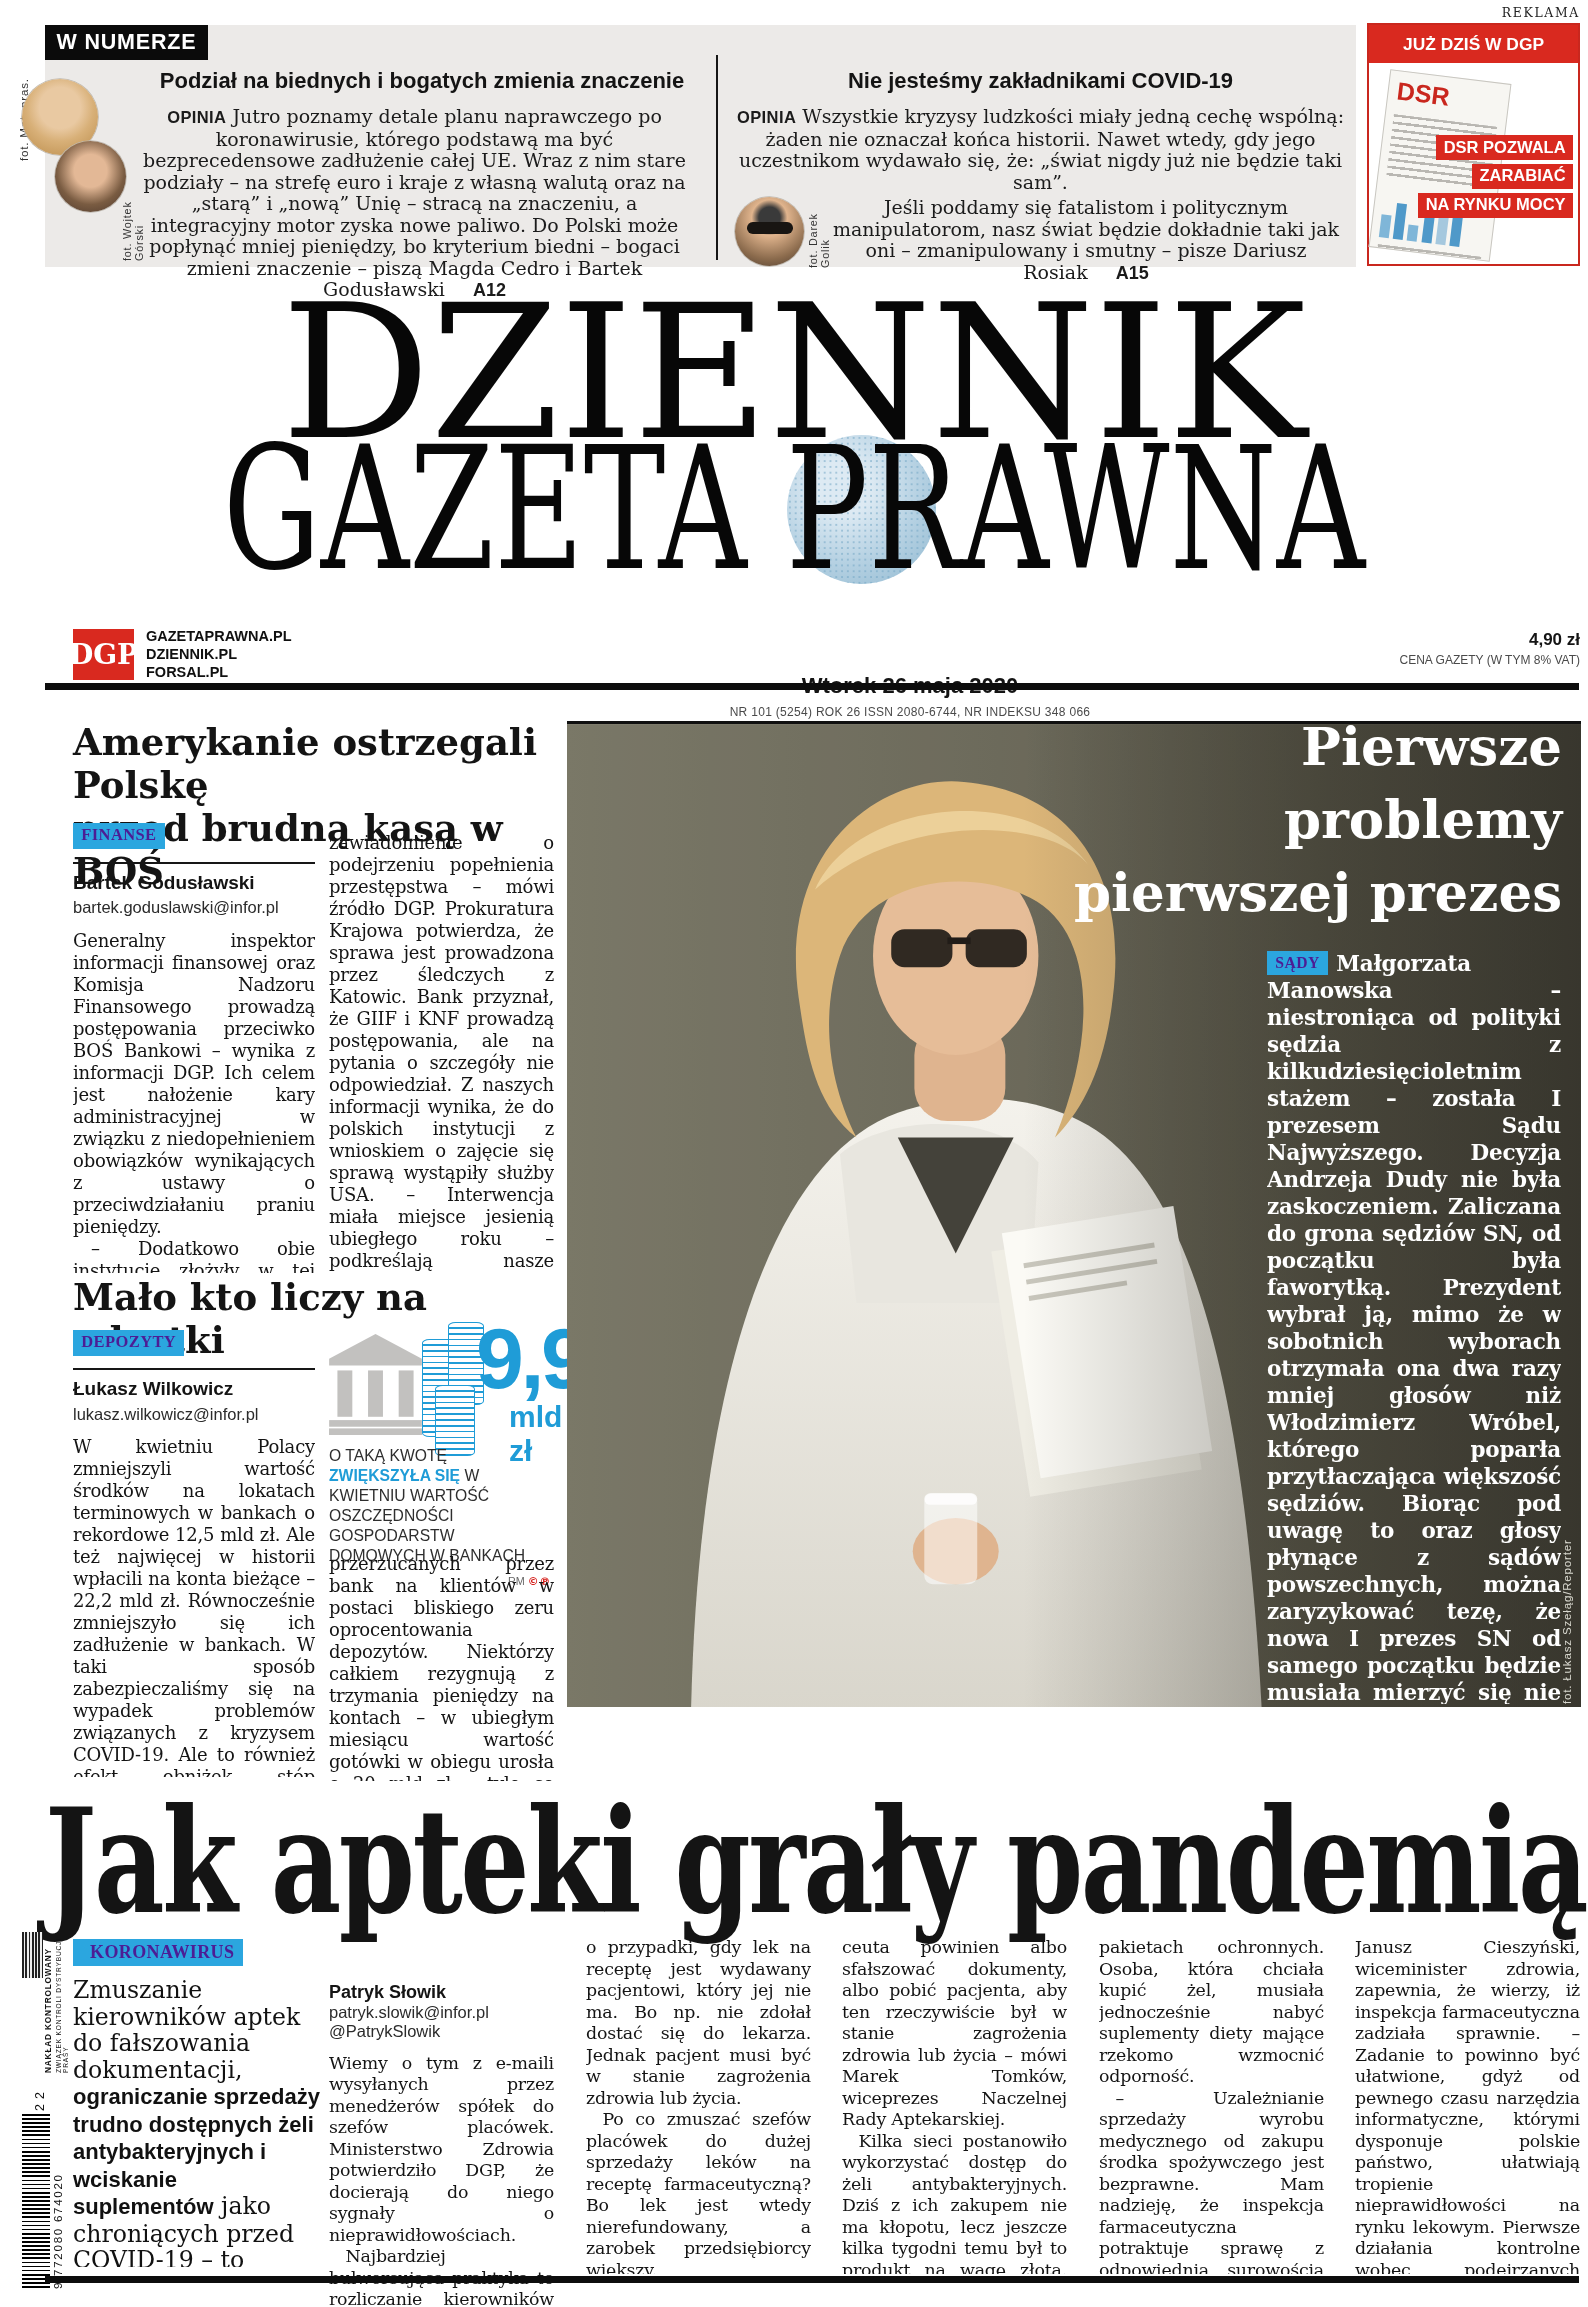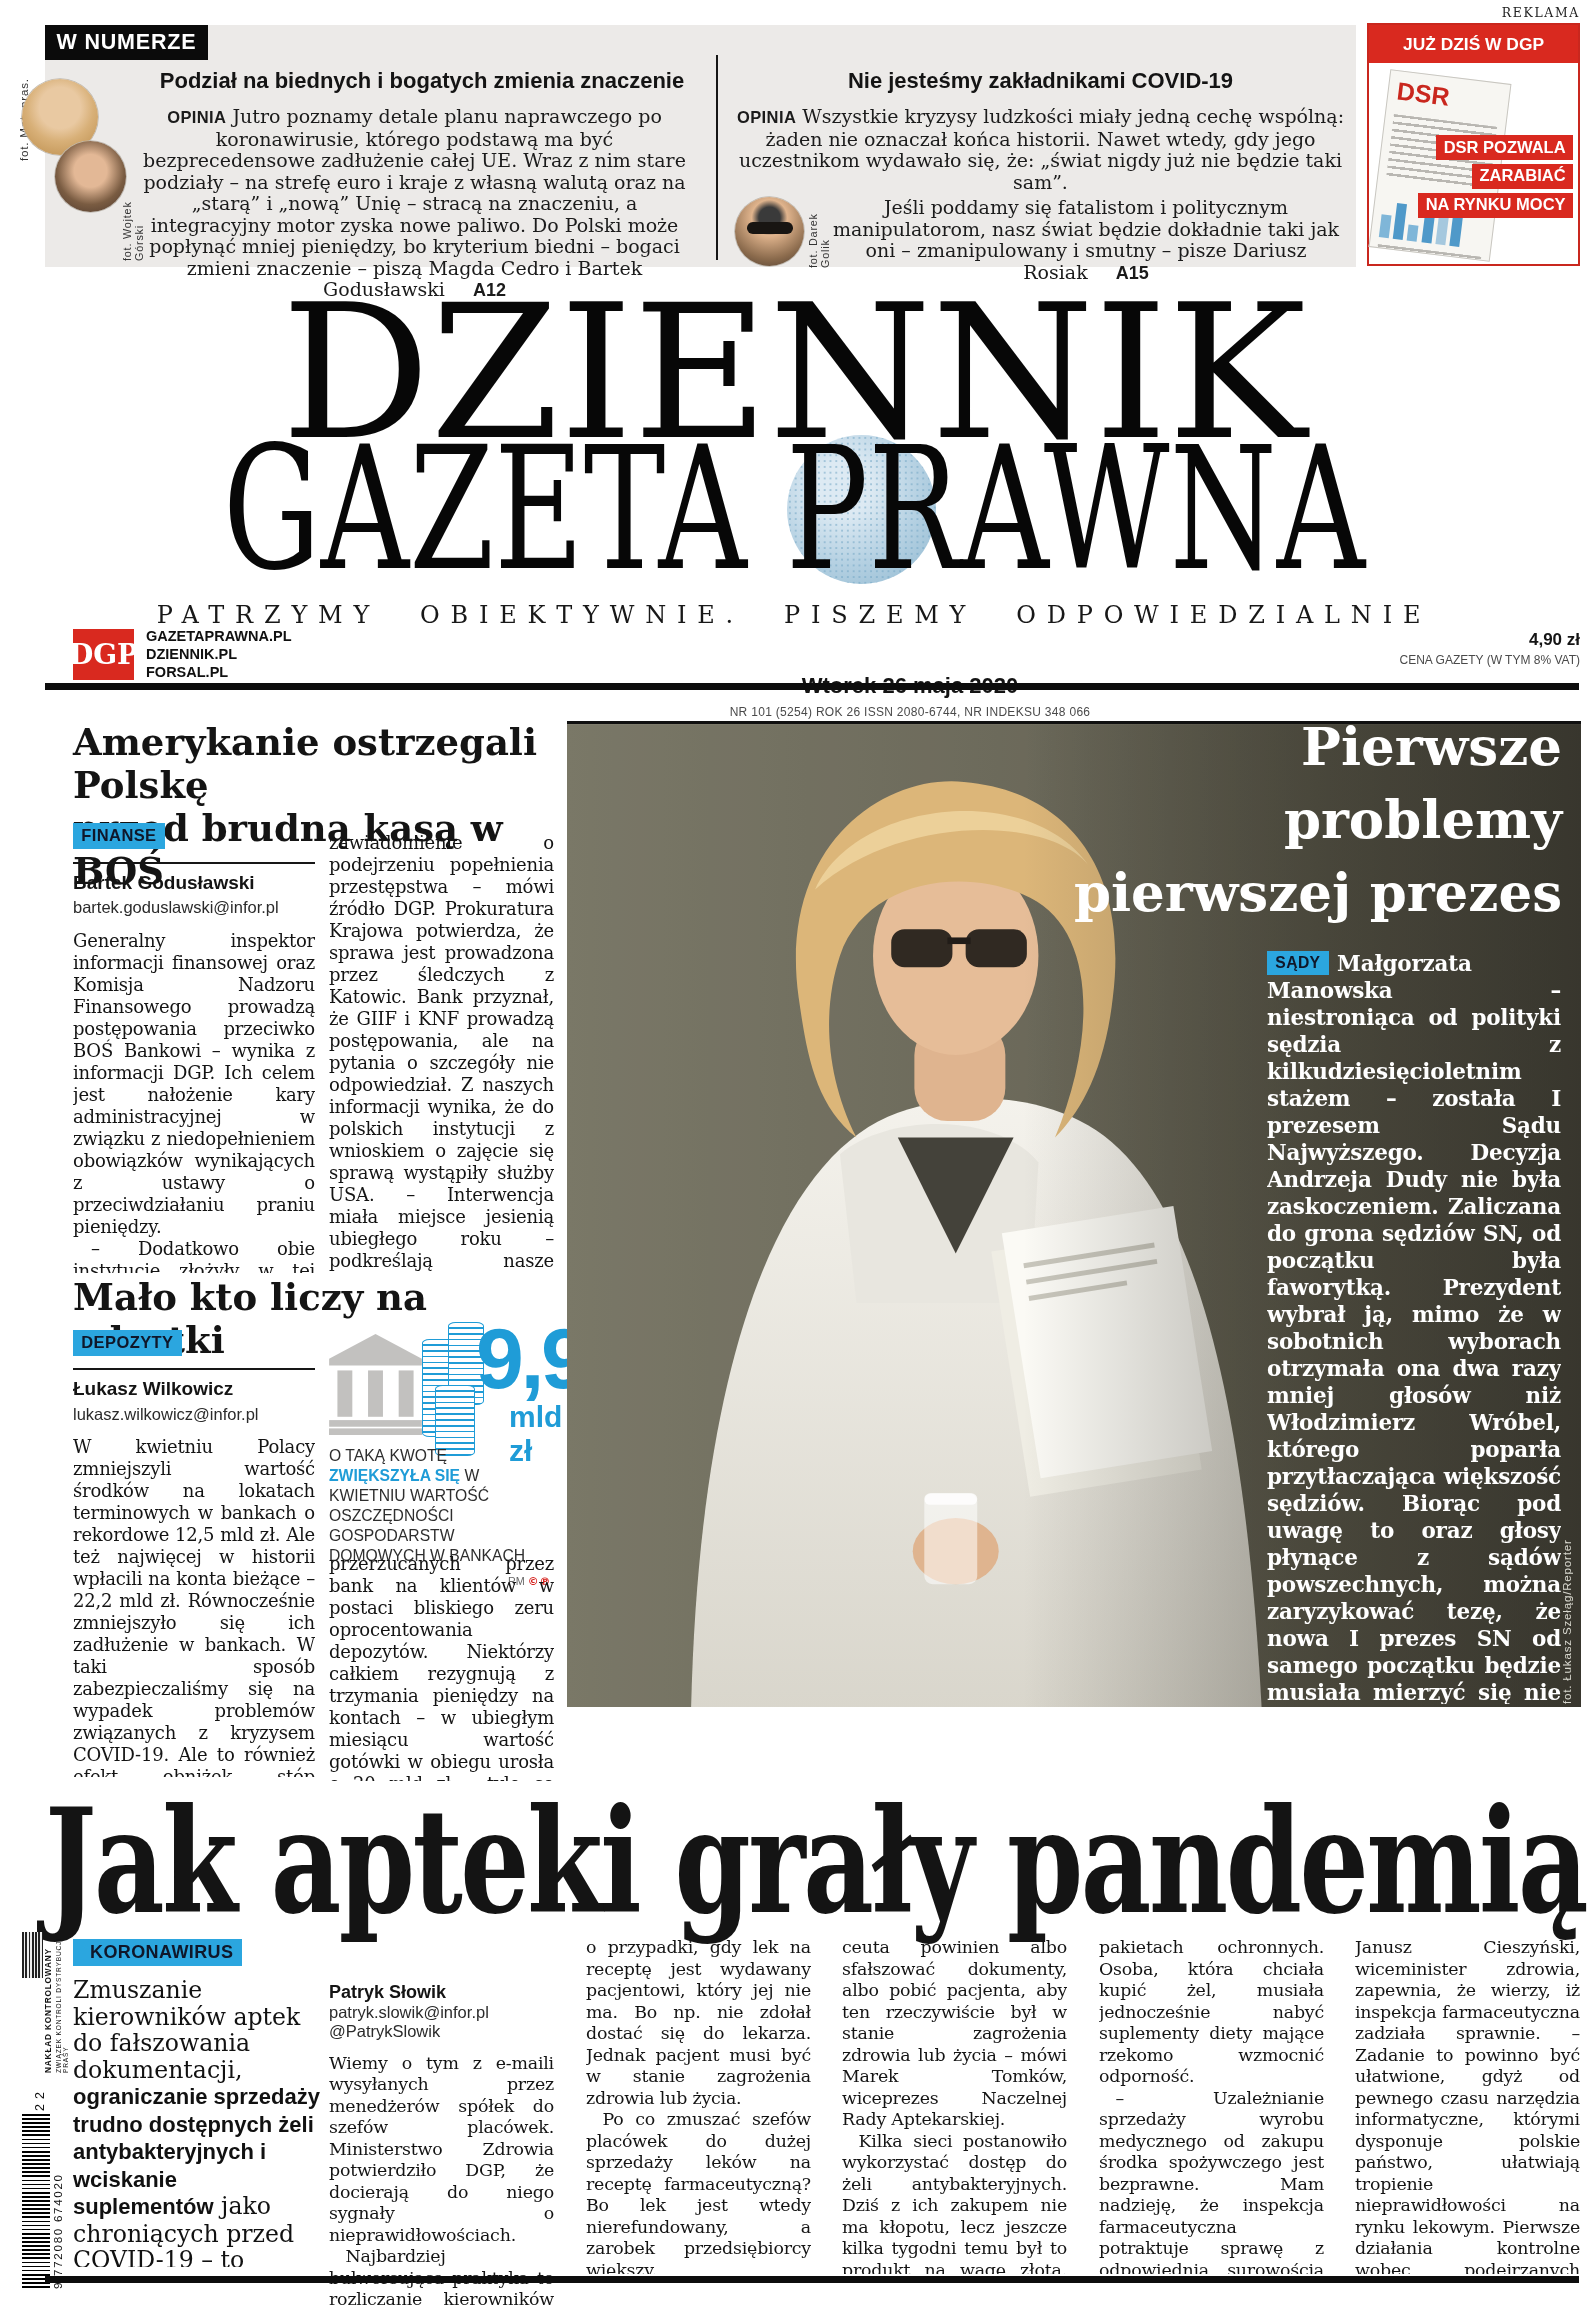--- a/index.html
+++ b/index.html
@@ -4,21 +4,21 @@
 <style>
   :root{
     --red:#d9291f; --blue:#2ba6df; --chartblue:#1f9cd7; --ink:#141414; --grey:#eceae8;
   }
   *{margin:0;padding:0;box-sizing:border-box;}
   html,body{background:#888;}
   #page{position:relative;width:1588px;height:2307px;background:#fff;overflow:hidden;
         font-family:"DejaVu Serif",serif;color:var(--ink);margin:0 auto;}
   .abs{position:absolute;}
   .sans{font-family:"Liberation Sans","DejaVu Sans",sans-serif;}
-  .tag{display:inline-block;background:var(--blue);color:#0f172a;font-family:Liberation Sans, sans-serif;
+  .tag{display:inline-block;background:var(--blue);color:#4c1d95;font-family:Liberation Serif, serif;
        font-weight:bold;font-size:16.5px;line-height:16.5px;padding:4.1px 8.3px 5px;letter-spacing:0.4px;}
   .vtext{writing-mode:vertical-rl;transform:rotate(180deg);font-family:"Liberation Sans",sans-serif;
          font-size:11.6px;color:#333;letter-spacing:0.8px;}
   .circ{border-radius:50%;}
   .body-col{font-size:18px;line-height:22px;text-align:justify;letter-spacing:-0.2px;overflow:hidden;}
   .body-col p{margin:0;}
   .body-col p + p{text-indent:18px;}
   .cp{color:#d6231f;font-family:"DejaVu Sans",sans-serif;font-weight:bold;font-size:.85em;letter-spacing:0.8px;white-space:nowrap;}
   .headline{font-weight:bold;font-size:37px;line-height:43px;white-space:pre-line;}
   .author{font-family:"Liberation Sans",sans-serif;font-weight:bold;font-size:19px;}
@@ -113,21 +113,20 @@
   </div>
 
   <div class="abs circ" style="left:787px;top:435px;width:149px;height:149px;
               background:radial-gradient(circle at 38% 35%,#ddeaf3 0 20%,#b7d2e3 55%,#8fb8d0 100%);">
     <div class="circ" style="position:absolute;inset:0;background-image:radial-gradient(circle,#76a8c6 1.2px,transparent 1.3px);background-size:5.8px 5.8px;opacity:.55;"></div>
   </div>
   <div class="abs mh" style="top:280px;font-size:186px;"><span>DZIENNIK</span></div>
   <div class="abs mh" style="top:424px;font-size:170px;">
     <span style="display:inline-block;transform:scaleX(0.72);transform-origin:center;">GAZETA PRAWNA</span>
   </div>
-  <div class="abs" style="top:601px;width:100%;text-align:center;font-size:24px;letter-spacing:10.8px;word-spacing:21.5px;color:#181818;white-space:nowrap;">PATRZYMY OBIEKTYWNIE. PISZEMY ODPOWIEDZIALNIE</div>
 
   <div class="abs" style="left:73px;top:629px;width:61px;height:51px;background:var(--red);color:#fff;
               display:flex;align-items:center;justify-content:center;font-weight:bold;font-size:28px;">
     <span>DGP</span>
   </div>
   <div class="abs sans" style="left:146px;top:627px;font-weight:bold;font-size:14.5px;line-height:18px;color:#101010;">
     <div>GAZETAPRAWNA.PL</div>
     <div>DZIENNIK.PL</div>
     <div>FORSAL.PL</div>
   </div>

